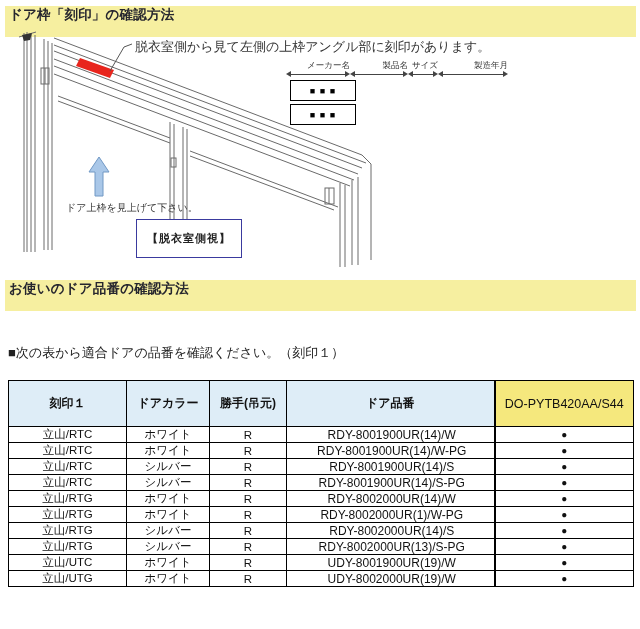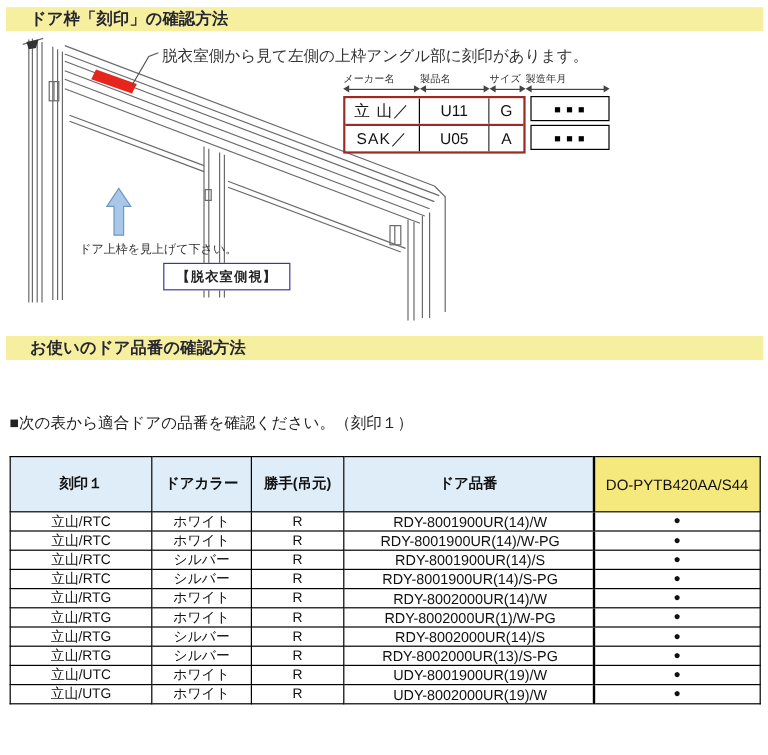--- a/index.html
+++ b/index.html
@@ -11,38 +11,38 @@
     --stamp-border-red:#9E2A25;
     --arrow-blue:#A9C7E8;
     --view-label-border:#3A3A9E;
     --line:#6a6a6a;
   }
   *{margin:0;padding:0;box-sizing:border-box;}
   html,body{background:#fff;}
   body{font-family:"Liberation Sans","DejaVu Sans",sans-serif;color:#111;}
   .screen{position:relative;width:640px;height:629px;background:#fff;overflow:hidden;}
 
-  .section-bar{position:absolute;left:5px;right:4px;height:20px;background:var(--section-bar);
-    display:flex;align-items:center;padding-left:20px;}
+  .section-bar{position:absolute;left:5px;right:4px;height:31px;background:var(--section-bar);
+    display:flex;padding-left:4px;}
   .section-bar .title{font-size:13.5px;font-weight:bold;color:var(--section-title);letter-spacing:0.2px;}
   .bar1{top:6px;}
   .bar2{top:280px;}
 
   .diagram{position:absolute;left:0;top:30px;width:520px;height:250px;}
   .diagram svg{position:absolute;left:0;top:0;}
   .annotation{position:absolute;left:135px;top:8px;font-size:13px;color:#333;white-space:nowrap;}
   .look-up-note{position:absolute;left:66px;top:171px;font-size:10px;color:#333;white-space:nowrap;}
-  .view-label{position:absolute;left:136px;top:189px;width:106px;height:23px;background:#fff;
+  .view-label{position:absolute;left:136px;top:189px;width:106px;height:39px;background:#fff;
     border:1.5px solid var(--view-label-border);display:flex;align-items:center;justify-content:center;
     font-size:11px;font-weight:bold;color:#222;letter-spacing:1px;}
 
   
   .stamp-table{position:absolute;left:286px;top:30px;width:222px;}
   .stamp-heads{display:flex;}
-  .stamp-heads .h{font-size:8.5px;color:#333;text-align:left;line-height:10px;}
+  .stamp-heads .h{font-size:8.5px;color:#333;text-align:right;line-height:10px;}
   .h.w-maker{width:64px;} .h.w-prod{width:58px;} .h.w-size{width:30px;} .h.w-date{width:70px;margin-left:0;}
   .dim-row{display:flex;height:8px;align-items:center;}
   .dim-arrow{position:relative;height:1px;background:#444;margin:0 4px;flex:1;}
   .dim-arrow::before,.dim-arrow::after{content:'';position:absolute;top:-2.5px;
     border-top:3px solid transparent;border-bottom:3px solid transparent;}
   .dim-arrow::before{left:-4px;border-right:5px solid #444;}
   .dim-arrow::after{right:-4px;border-left:5px solid #444;}
   .dim-row .seg{display:flex;}
   .seg.w-maker{width:64px;} .seg.w-prod{width:58px;} .seg.w-size{width:30px;} .seg.w-date{width:70px;}
   .stamp-body{display:flex;margin-top:2px;}
@@ -153,32 +153,20 @@
             <div class="dim-arrow"></div>
           </div>
         <div class="seg w-size">
             <div class="dim-arrow"></div>
           </div>
         <div class="seg w-date">
             <div class="dim-arrow"></div>
           </div>
       </div>
       <div class="stamp-body">
-        <div class="stamp-left">
-          <div class="stamp-row">
-            <div class="stamp-cell maker">立 山／</div>
-            <div class="stamp-cell prod">U11</div>
-            <div class="stamp-cell size">G</div>
-          </div>
-          <div class="stamp-row">
-            <div class="stamp-cell maker">SAK／</div>
-            <div class="stamp-cell prod">U05</div>
-            <div class="stamp-cell size">A</div>
-          </div>
-        </div>
         <div class="stamp-dates">
           <div class="date-cell">■ ■ ■</div>
           <div class="date-cell">■ ■ ■</div>
         </div>
       </div>
     </div>
   </div>
 
   <div class="section-bar bar2">
     <span class="title">お使いのドア品番の確認方法</span>

